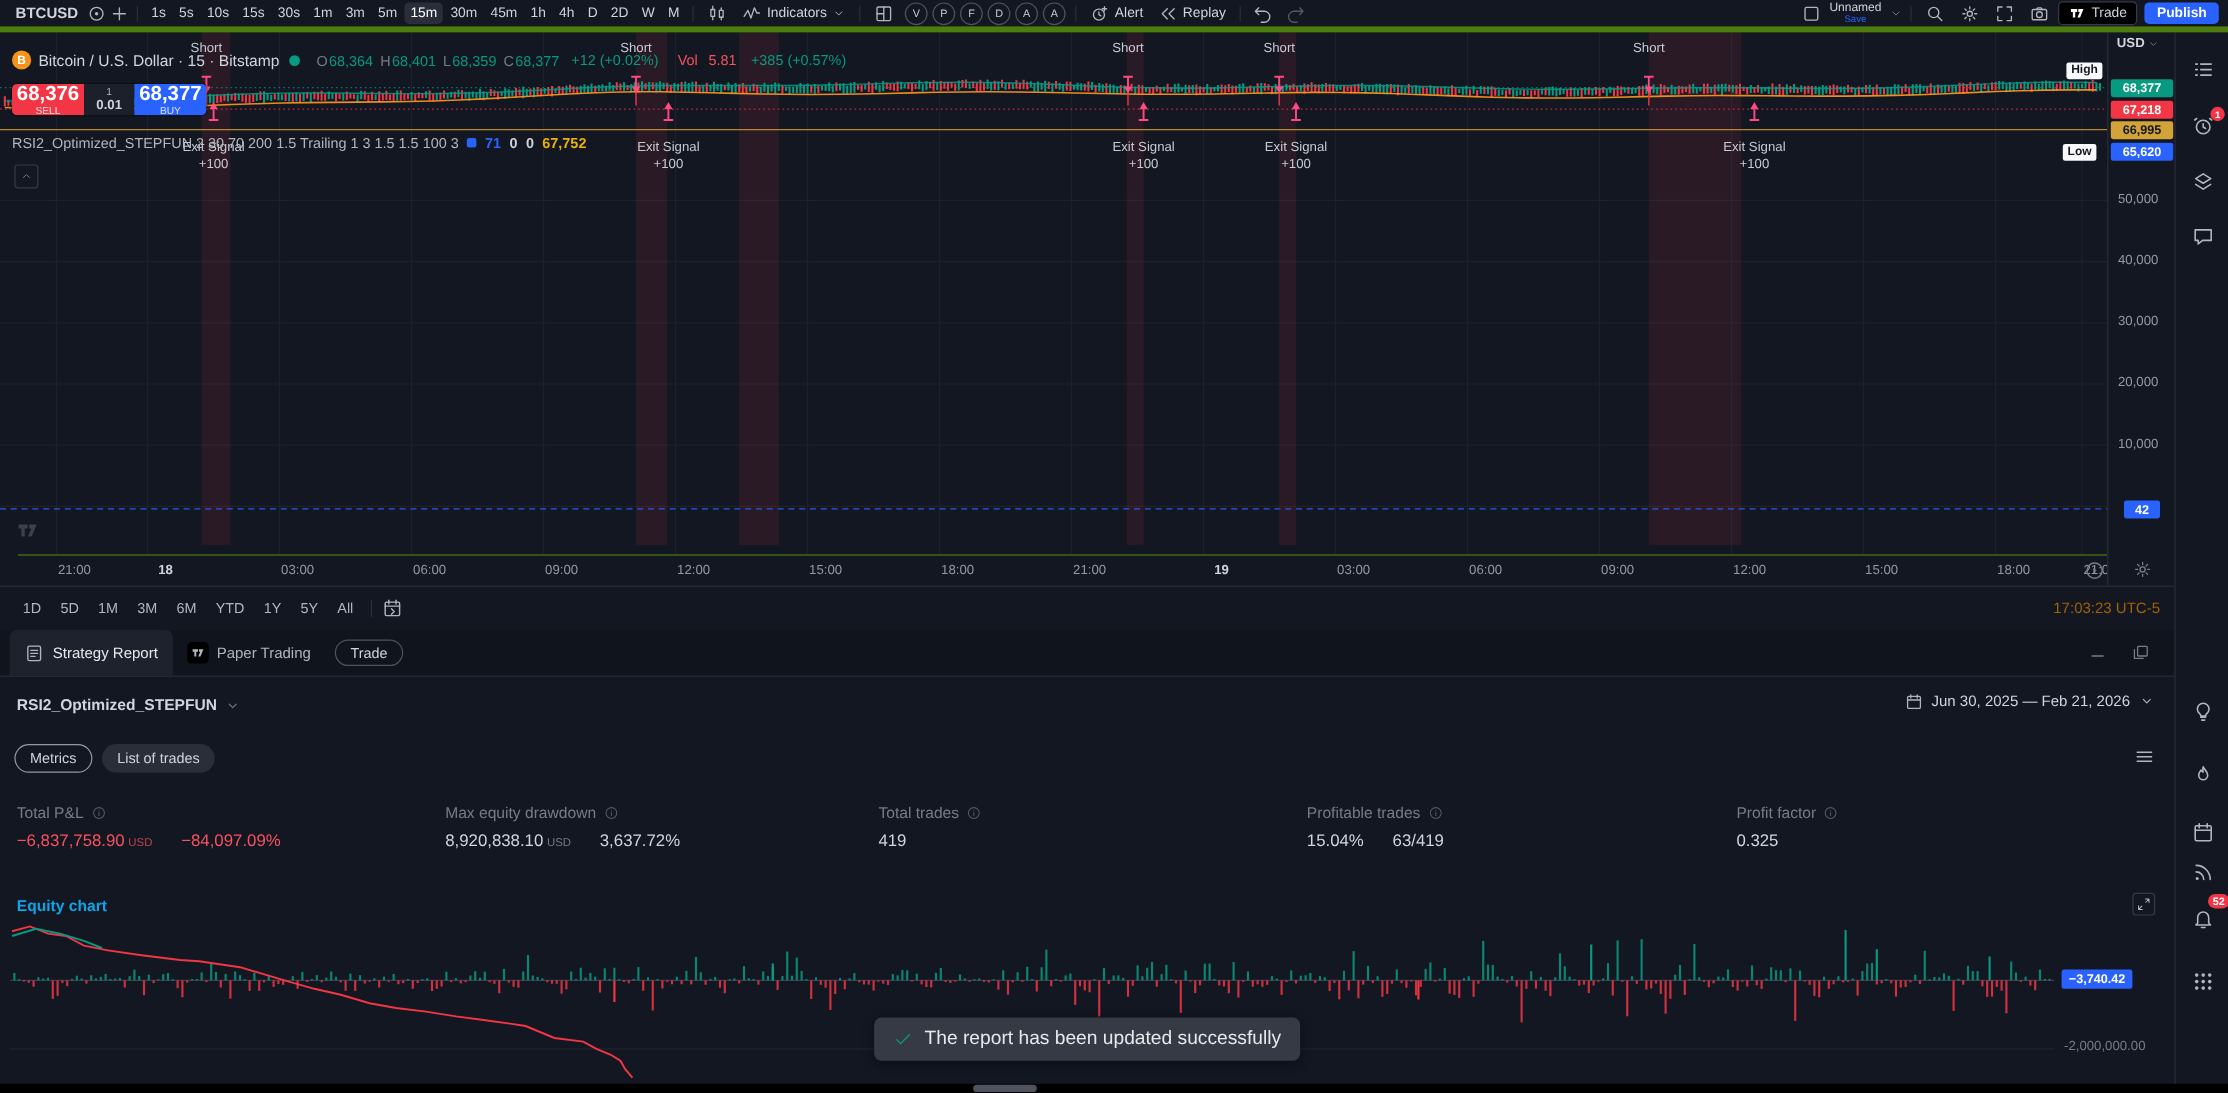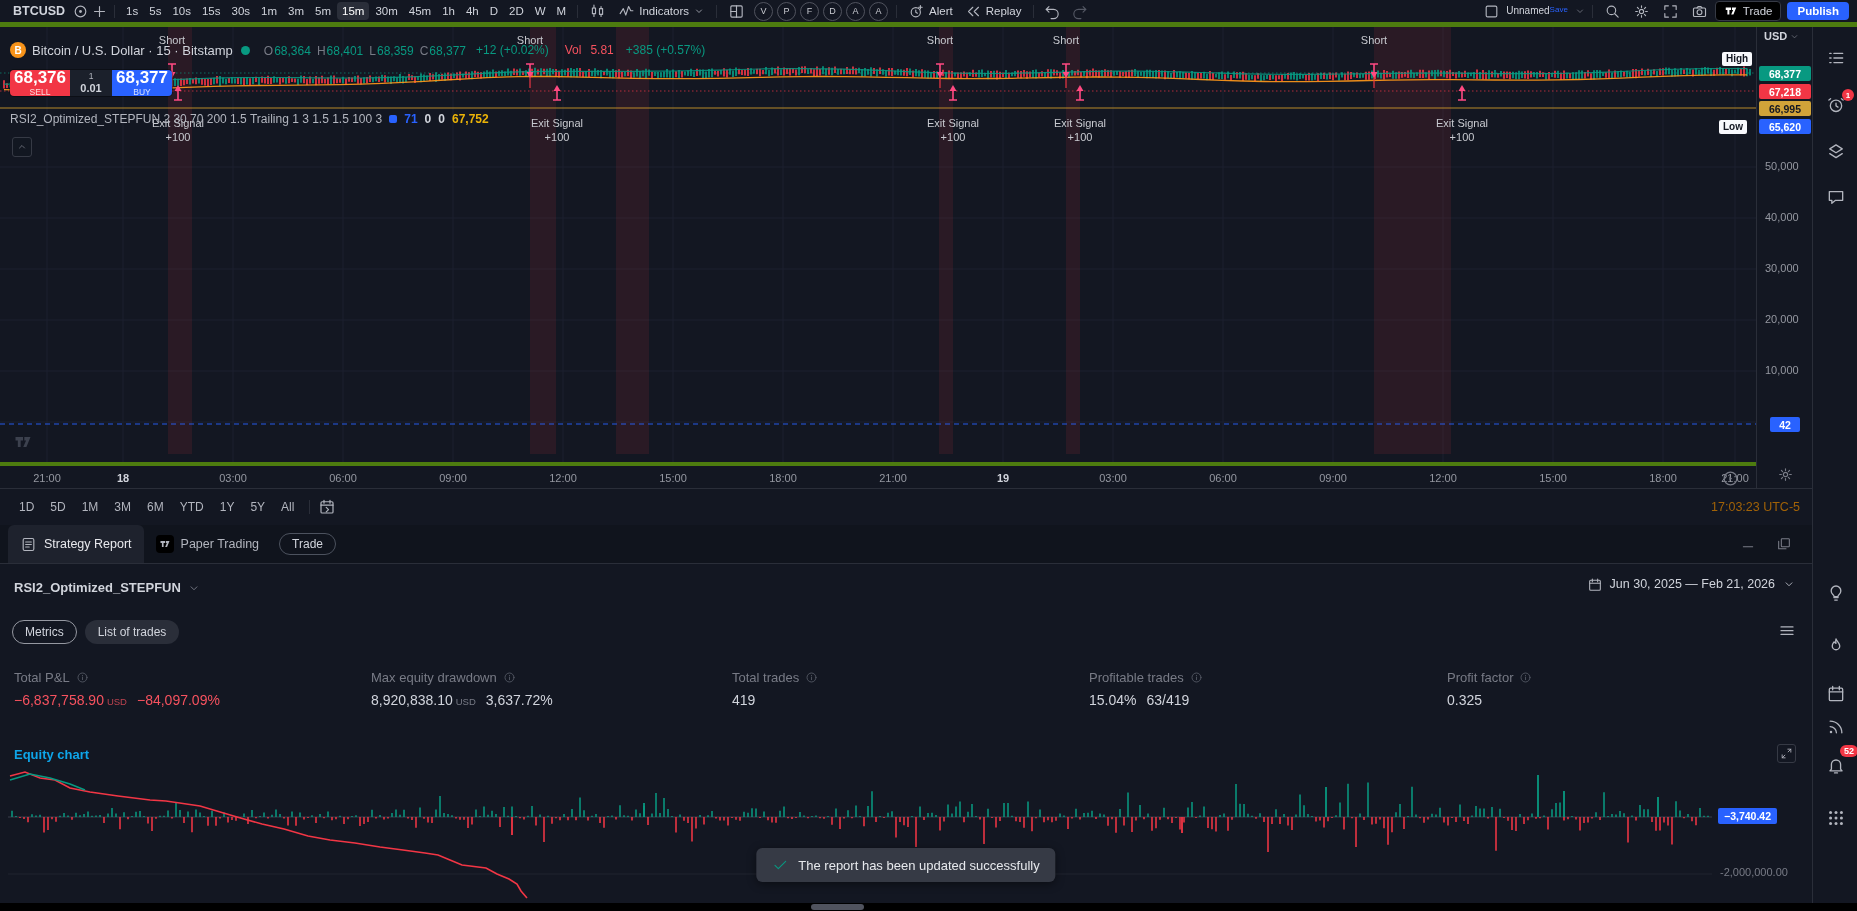--- a/index.html
+++ b/index.html
@@ -15,21 +15,21 @@
     color:#d1d4dc;cursor:pointer;white-space:nowrap}
   .tbtn .ic{color:#b2b5be}
   .tbtn.sel{background:#2a2e39;color:#fff}
   .symbol-btn{font-weight:700;font-size:12.5px}
   .sep{width:1px;height:13px;background:#2a2e39;margin:0 4px;flex:0 0 auto}
   #tf-row{display:flex;gap:1px}
   #letters-row{display:flex;align-items:center}
   .letter-btn{width:17px;height:17px;border:1px solid #50535e;border-radius:50%;display:flex;
     align-items:center;justify-content:center;font-size:9px;color:#c8cad0;margin:0 2px;cursor:pointer}
   .right-tools{margin-left:auto;display:flex;align-items:center;gap:2px}
-  .layout-chip{display:flex;flex-direction:row;align-items:flex-start;line-height:1;padding:0 4px;cursor:pointer}
+  .layout-chip{display:flex;flex-direction:column;align-items:center;line-height:1;padding:0 4px;cursor:pointer}
   .layout-chip .nm{font-size:10px}
   .layout-chip .svv{font-size:8px;color:#2962ff}
   .trade-btn{display:flex;align-items:center;gap:5px;background:#000;border:1px solid #363a45;
     border-radius:4px;height:18px;padding:0 8px;font-size:11.5px;cursor:pointer}
   .publish-btn{background:#2962ff;color:#fff;border-radius:4px;height:18px;display:flex;align-items:center;
     padding:0 10px;font-size:11.5px;font-weight:600;margin-left:4px;cursor:pointer}
 
   
   .chart-plot{position:absolute;left:0;top:22px;width:1756px;height:440px;overflow:hidden;background:#131722}
   #chart-svg{position:absolute;left:0;top:0;width:1756px;height:440px}
@@ -62,21 +62,21 @@
   .ow-l{font-size:8.5px;color:rgba(255,255,255,.82);line-height:1.15}
   .ow-t{font-size:8.5px;color:#b2b5be;line-height:1.15}
   .ow-b{font-size:11px;font-weight:600;color:#d1d4dc;line-height:1.15}
   .short-lb{position:absolute;top:12px;width:40px;text-align:center;font-size:11px;color:#c8cad0;z-index:5}
   .exit-lb{position:absolute;top:94px;width:70px;text-align:center;font-size:11px;color:#c8cad0;z-index:4;line-height:1.3}
   .tv-watermark{position:absolute;left:10px;top:410px;width:26px;height:20px;color:#3c414e}
   .hl-chip{position:absolute;background:#f8f9fd;color:#131722;font-size:10px;font-weight:700;border-radius:2px;
     padding:1px 4px;z-index:8;line-height:1.2}
 
   
-  .time-axis{position:absolute;left:0;top:462px;width:1756px;height:26px;border-top:4px solid #4d7c0f;
+  .time-axis{position:absolute;left:15px;top:462px;width:1756px;height:26px;border-top:1px solid #4d7c0f;
     background:#131722;z-index:12;cursor:ew-resize}
   .tl{position:absolute;top:6px;width:44px;text-align:center;font-size:11px;color:#9598a1}
   .tl.day{color:#d1d4dc;font-weight:600}
   .rt-btn{position:absolute;right:16px;top:3px;width:19px;height:19px;color:#787b86;cursor:pointer}
 
   
   .price-scale{position:absolute;left:1756px;top:22px;width:56px;height:466px;border-left:1px solid #2a2e39;
     background:#131722;z-index:12;font-size:11px;cursor:ns-resize}
   .usd-chip{position:absolute;left:7px;top:8px;display:flex;align-items:center;gap:2px;color:#d1d4dc;
     font-size:11px;font-weight:600;cursor:pointer}
@@ -117,32 +117,32 @@
   .pill-row{position:absolute;top:95px;left:12px;display:flex;gap:8px}
   .pill{padding:4px 12px;border-radius:15px;font-size:12px;color:#d1d4dc;cursor:pointer;border:1px solid transparent}
   .pill.sel{border-color:#9598a1}
   .pill.alt{background:#2a2e39}
   .side-action{position:absolute;right:16px;width:18px;height:18px;color:#b2b5be;cursor:pointer}
   .metric{position:absolute;top:145px;width:320px}
   .mlabel{display:flex;align-items:center;gap:6px;font-size:13px;color:#787b86}
   .mlabel .ic{color:#565a66}
   .mvalue{margin-top:7px;font-size:14px;color:#d1d4dc;display:flex;align-items:baseline}
   .mvalue .u{font-size:9.5px;color:#787b86;margin-left:3px}
-  .mvalue .s{margin-left:10px}
+  .mvalue .s{margin-left:24px}
   .mvalue.neg .v,.mvalue.neg .s{color:#f7525f}
   .mvalue.neg .u{color:#f7525f;opacity:.75}
   .equity-head{position:absolute;top:222px;left:14px;font-size:13px;color:#0ea5e9;font-weight:700}
   .eq-expand{position:absolute;top:219px;right:16px;width:13px;height:13px;color:#b2b5be;border:1px solid #363a45;
     border-radius:3px;padding:2px;cursor:pointer}
   #equity-svg{position:absolute;left:8px;top:241px;width:1704px;height:136px}
   .eq-badge{position:absolute;left:1718px;top:283px;background:#2962ff;color:#fff;font-size:10.5px;
     padding:2px 6px;border-radius:2px;font-weight:600}
   .eq-axis{position:absolute;left:1720px;top:341px;font-size:11px;color:#787b86}
   .toast{position:absolute;left:50%;top:323px;transform:translateX(-50%);background:#363a45;display:flex;
-    align-items:center;gap:10px;padding:9px 16px;border-radius:6px;color:#e6e8ec;font-size:13px;z-index:40;
+    align-items:center;gap:10px;padding:9px 16px;border-radius:6px;color:#e6e8ec;font-size:16px;z-index:40;
     box-shadow:0 2px 10px rgba(0,0,0,.45);white-space:nowrap}
   .toast .ic{color:#089981;width:16px;height:16px}
 
   
   .sidebar{position:absolute;left:1812px;top:22px;width:45px;height:881px;border-left:1px solid #2a2e39;
     background:#131722;z-index:20}
   .side-btn{position:absolute;left:10px;width:25px;height:25px;display:flex;align-items:center;
     justify-content:center;color:#b2b5be;cursor:pointer}
   .sdot{position:absolute;top:-3px;right:-6px;background:#f23645;color:#fff;font-size:8px;min-width:12px;
     height:12px;border-radius:6px;display:flex;align-items:center;justify-content:center;font-weight:700}

